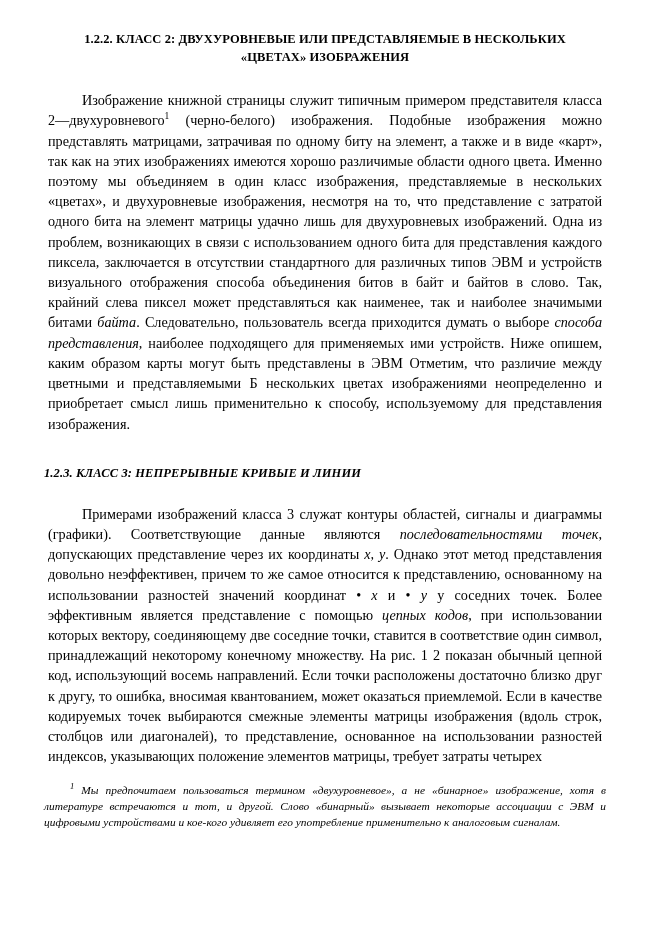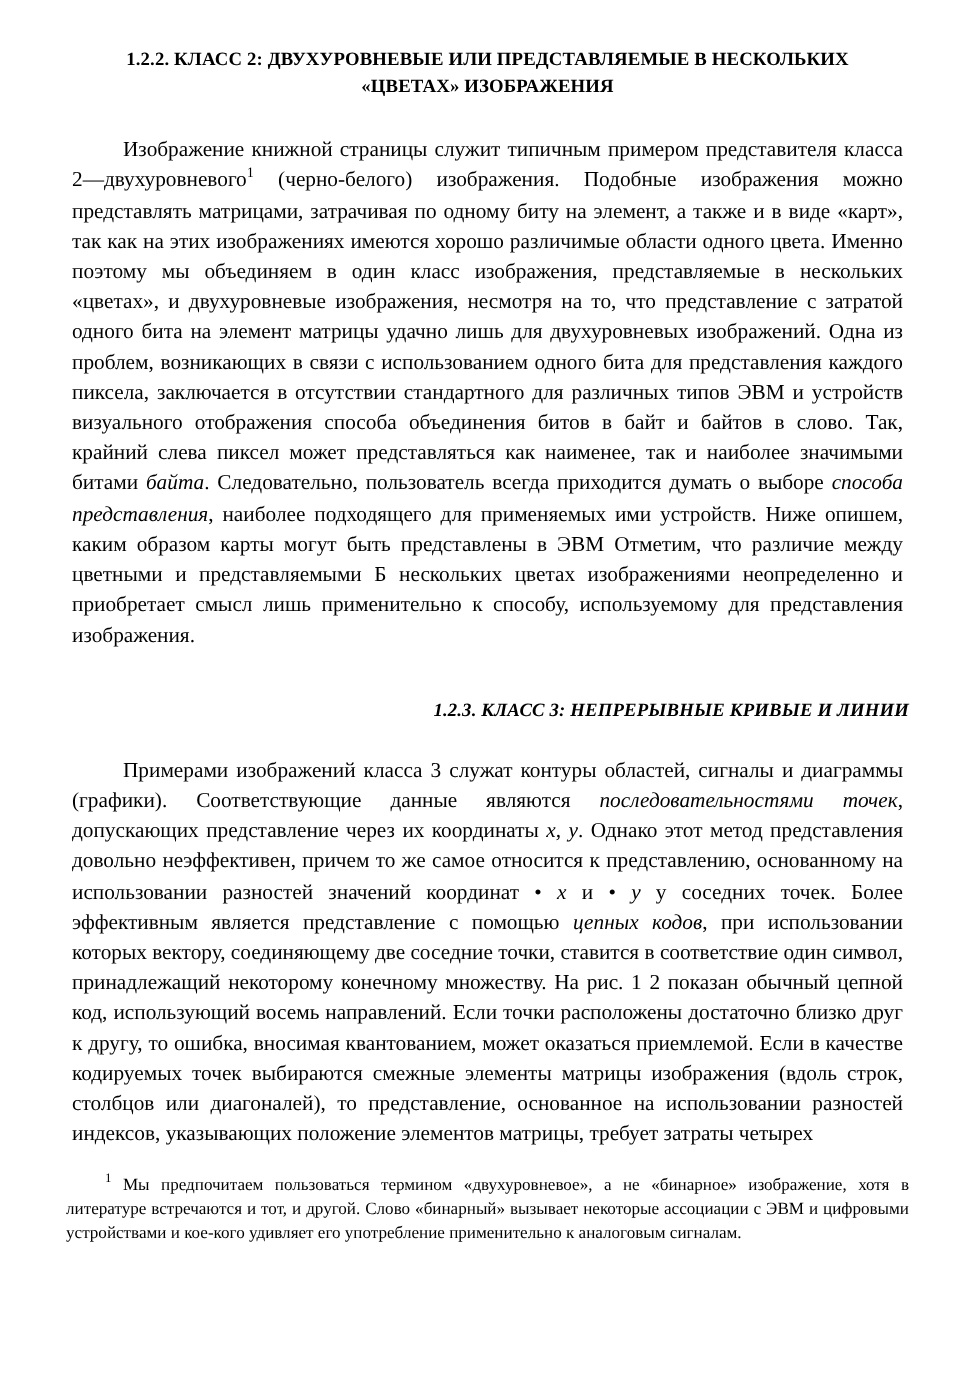--- a/index.html
+++ b/index.html
@@ -23,21 +23,21 @@
   }
   .heading {
     text-align: center;
     font-weight: bold;
     font-size: 12.5px;
     line-height: 1.45;
     letter-spacing: 0.1px;
     margin: 0 14px;
   }
   .heading-2 {
-    text-align: right;
+    text-align: left;
     font-weight: bold;
     font-style: italic;
     font-size: 12.5px;
     line-height: 1.45;
     letter-spacing: 0.1px;
     margin: 0;
   }
   .body-par {
     text-align: justify;
     text-justify: inter-word;
@@ -54,20 +54,21 @@
     font-size: 9.5px;
     vertical-align: super;
     line-height: 0;
   }
   .it { font-style: italic; }
   .footnote-wrap {
     position: absolute;
     left: 44px;
     right: 44px;
     top: 782px;
+    font-style: italic;
   }
   .footnote {
     font-size: 11.4px;
     line-height: 16.1px;
     text-align: justify;
     text-indent: 26px;
     margin: 0;
   }
   .footnote .fn-mark {
     font-size: 8.6px;

